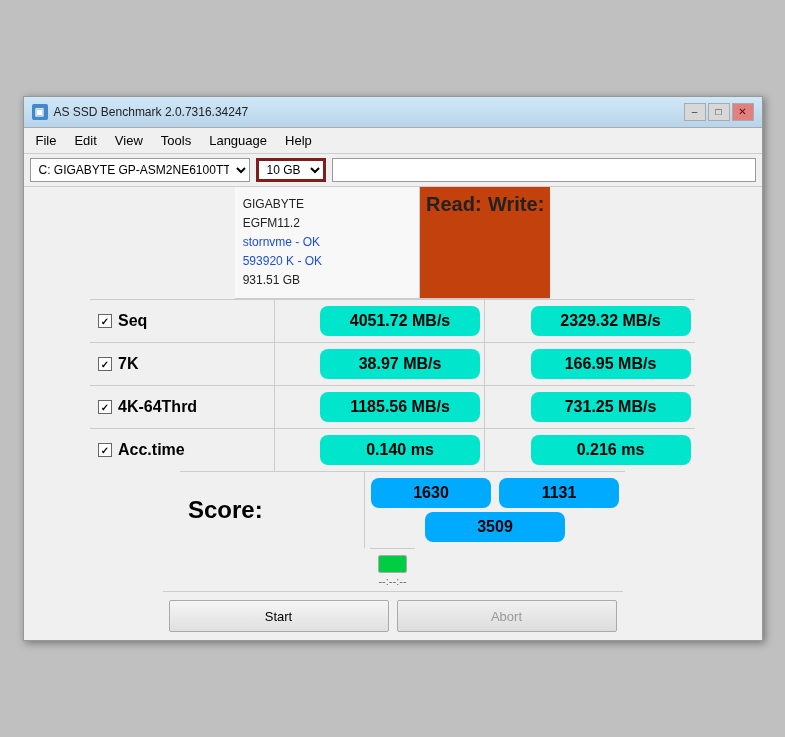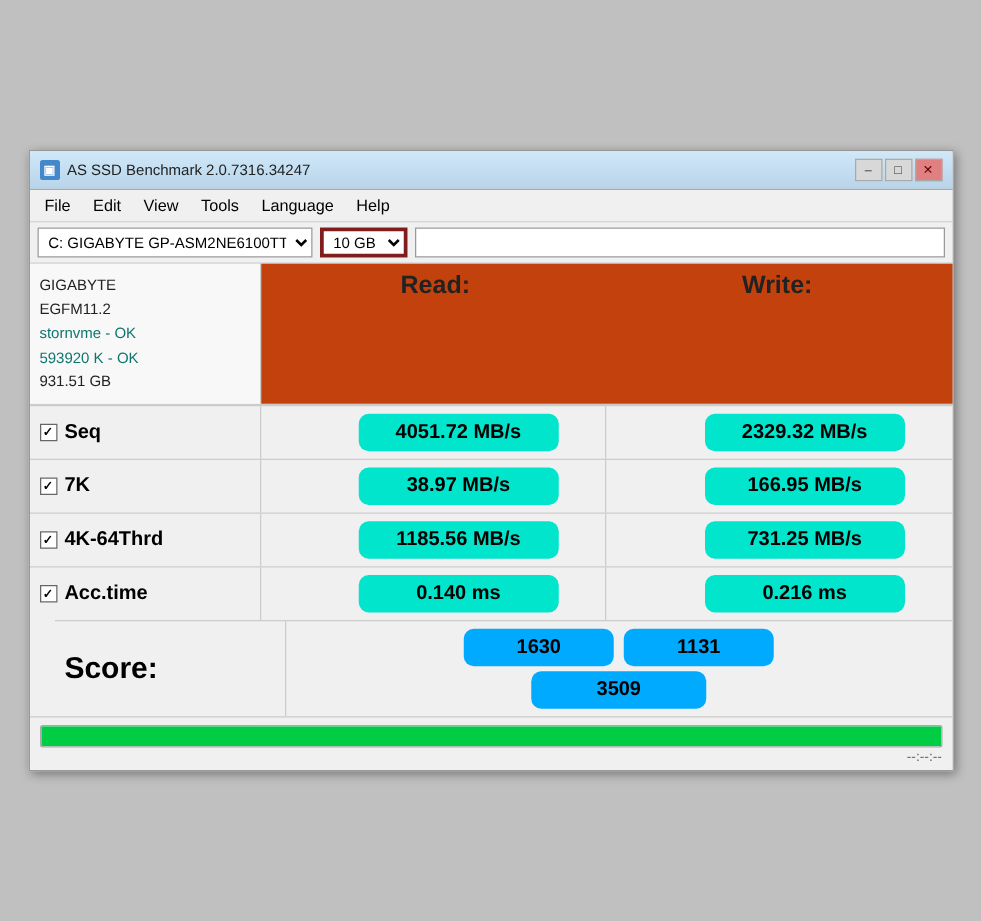--- a/index.html
+++ b/index.html
@@ -108,31 +108,32 @@
     .text-field {
       flex: 1;
       height: 24px;
       border: 1px solid #999;
       background: white;
     }
 
     .main-content {
       display: flex;
       flex-direction: column;
+      align-items: center;
     }
 
     .info-panel {
       width: 185px;
       padding: 8px;
       border-right: 1px solid #ccc;
       font-size: 12px;
       background: #f8f8f8;
     }
     .info-line { line-height: 1.6; color: #222; }
-    .info-line.green { color: #0f766e; font-weight: 500; }
+    .info-line.green { color: #1d4ed8; font-weight: 500; }
 
     .results-panel {
       flex: 1;
       padding: 6px;
       background: #c2410c;
     }
 
     .results-header {
       display: grid;
       grid-template-columns: 1fr 1fr;
@@ -409,15 +410,19 @@
       </div>
     </div>
 
     <div class="progress-area">
       <div class="progress-bar-bg">
         <div class="progress-bar-fill"></div>
       </div>
       <div class="progress-time">--:--:--</div>
     </div>
 
+    <div class="button-row">
+      <button class="btn">Start</button>
+      <button class="btn" disabled="">Abort</button>
+    </div>
 
   </div>
 </div>
 
 </body></html>

